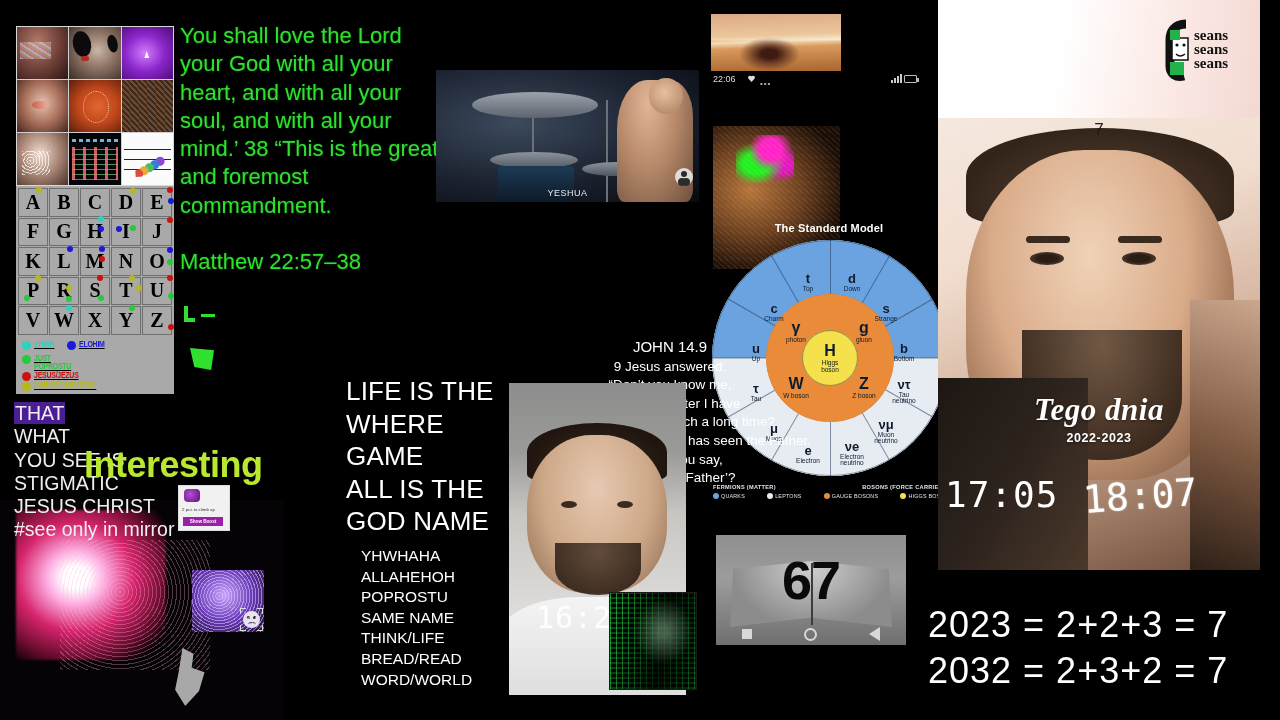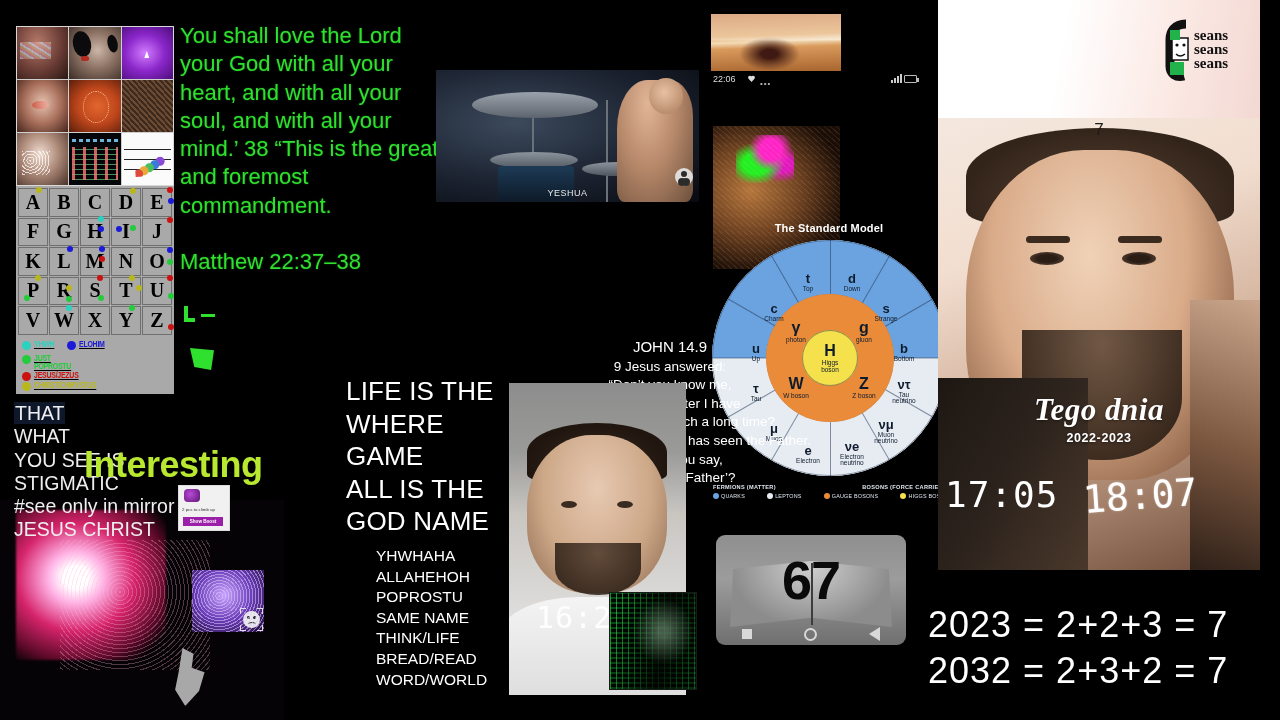--- a/index.html
+++ b/index.html
@@ -219,21 +219,21 @@
     color:#fff; font-size:13.5px; line-height:18.6px;
   }
   .john .hd { display:block; font-size:15px; margin-bottom:1px; }
 
   
   .life {
     position:absolute; left:346px; top:375px; width:168px;
     color:#fff; font-size:26px; line-height:32.6px; letter-spacing:.2px;
   }
   .life-sub {
-    position:absolute; left:376px; top:546px; width:150px;
+    position:absolute; left:361px; top:546px; width:150px;
     color:#fff; font-size:15.5px; line-height:20.6px;
   }
 
   
   .selfie {
     position:absolute; left:509px; top:383px; width:177px; height:312px;
     background: linear-gradient(180deg,#8d8d8d 0%, #9a9a98 22%, #c9c6c2 42%, #efefef 100%);
     overflow:hidden;
   }
   .selfie .face {
@@ -273,21 +273,20 @@
   .matrix::after {
     content:""; position:absolute; inset:0;
     background: radial-gradient(ellipse at 62% 40%, rgba(200,255,210,.35) 0 6%, rgba(0,0,0,0) 40%);
   }
 
   
   .book {
     position:absolute; left:716px; top:535px; width:190px; height:110px;
     background: linear-gradient(180deg,#8f8f8f 0%, #9c9c9c 40%, #6f6f6f 100%);
     overflow:hidden;
-    border-radius:9px;
   }
   .book .pages {
     position:absolute; left:14px; top:26px; width:162px; height:66px;
     background: radial-gradient(ellipse at 50% 10%, #cfcfcf, #8c8c8c 70%);
     clip-path: polygon(2% 12%, 50% 0%, 98% 12%, 100% 100%, 50% 86%, 0% 100%);
   }
   .book .spine { position:absolute; left:50%; top:28px; width:2px; height:62px; background:#3c3c3c; }
   .book .num67 {
     position:absolute; left:0; right:0; top:14px; text-align:center;
     font-size:54px; font-weight:bold; color:#0a0a0a; letter-spacing:-1px;
@@ -405,21 +404,21 @@
     background: radial-gradient(circle at 40% 40%, #b94bd8, #5c1470); border-radius:4px; }
   .pkg-txt { position:absolute; left:3px; top:21px; right:3px; font-size:4.4px; color:#333; line-height:1.25; }
   .pkg-badge { position:absolute; left:4px; bottom:4px; right:6px; height:9px; background:#9b1fa8;
     color:#fff; font-size:4.6px; display:flex; align-items:center; justify-content:center; font-weight:bold; }
 
   
   .whattext {
     position:absolute; left:14px; top:402px; width:240px;
     color:#efefef; font-size:19.5px; line-height:23.3px;
   }
-  .whattext .hl { background:#0f172a; padding:0 1px; }
+  .whattext .hl { background:#4c1d95; padding:0 1px; }
   .interesting {
     position:absolute; left:84px; top:444px;
     color:#b8e830; font-size:36px; font-weight:bold; letter-spacing:-.5px;
   }
 </style>
 </head>
 <body>
 
 <div id="stage">
 
@@ -566,21 +565,21 @@
           <span class="lg-item">
             <span class="lg-dot" style="background: rgb(184, 184, 26);"></span>
             <span class="lg-txt" style="color: rgb(184, 184, 26);">CHRIST/CHRYSTUS</span>
           </span>
         </div>
       </div>
   </div>
 
   <div class="scripture">
     <span>You shall love the Lord your God with all your heart, and with all your soul, and with all your mind.’ 38 “This is the great and foremost commandment.</span>
-    <span class="ref">Matthew 22:37–38</span>
+    <span class="ref">Matthew 22:57–38</span>
   </div>
   <div class="glyph-lmark"></div>
   <div class="green-blob"></div>
 
   <div class="drummer">
     <div class="stand" style="left:96px;top:48px;height:84px;"></div>
     <div class="stand" style="left:170px;top:30px;height:102px;"></div>
     <div class="cymbal"></div>
     <div class="cymbal2"></div>
     <div class="cymbal3"></div>
@@ -834,18 +833,18 @@
     <div class="purple"></div>
     <div class="pkg-txt">2 pcs to climb up</div>
     <div class="pkg-badge">Show Boost</div>
   </div>
 
   <div class="whattext" id="mirrorText">
       <div><span class="hl">THAT</span></div>
       <div>WHAT</div>
       <div>YOU SEE IS</div>
       <div>STIGMATIC</div>
+      <div>JESUS CHRIST</div>
       <div>#see only in mirror</div>
-      <div>JESUS CHRIST</div>
     </div>
   <div class="interesting">Interesting</div>
 
 </div>
 
 </body></html>

